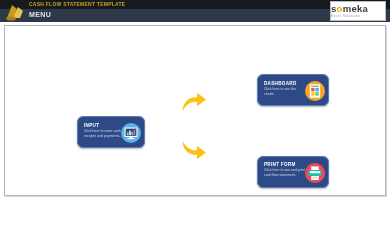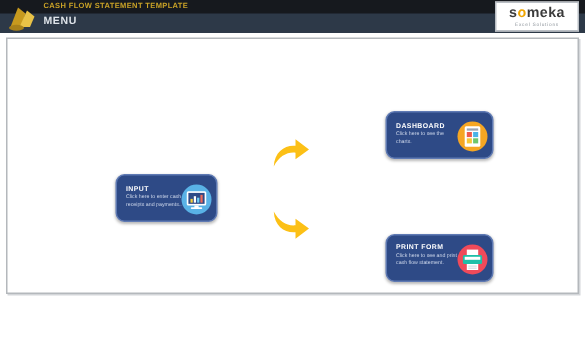--- a/index.html
+++ b/index.html
@@ -84,21 +84,21 @@
   .logo-box {
     position: absolute;
     right: 4px;
     top: 1px;
     width: 56px;
     height: 20px;
     background: #ffffff;
     border: 1px solid #b9bec4;
     box-sizing: border-box;
     z-index: 5;
-    text-align: center;
+    text-align: left;
   }
   .logo-word {
     margin-top: 2px;
     font-size: 9.5px;
     line-height: 10px;
     font-weight: bold;
     letter-spacing: 0.3px;
     color: #3b3b3b;
   }
   .logo-word .o { color: #f0a500; }

